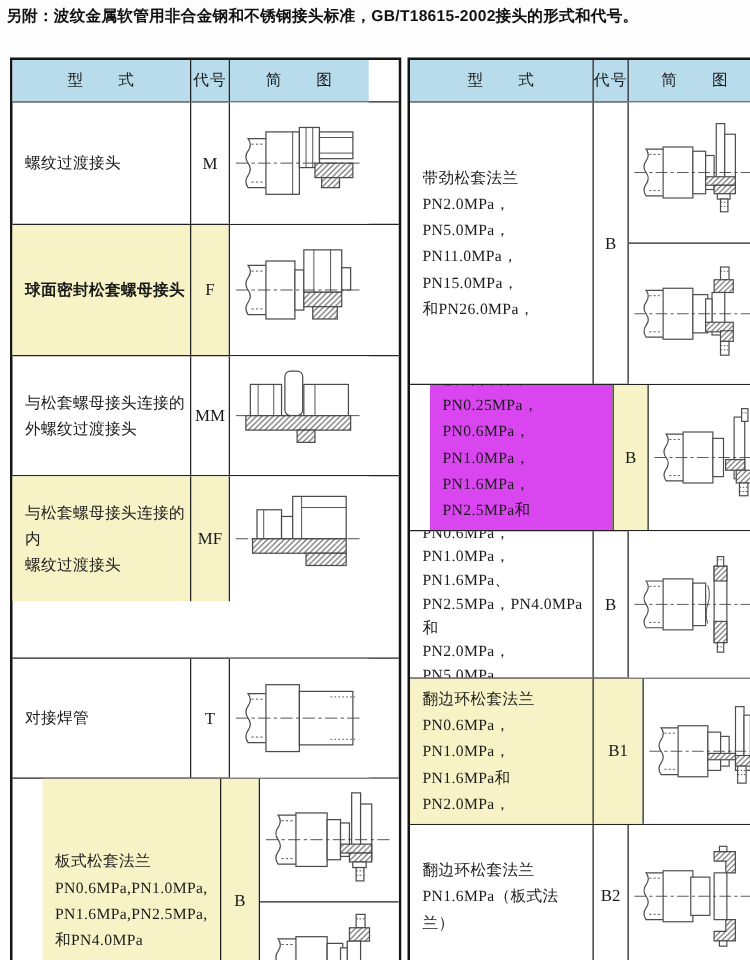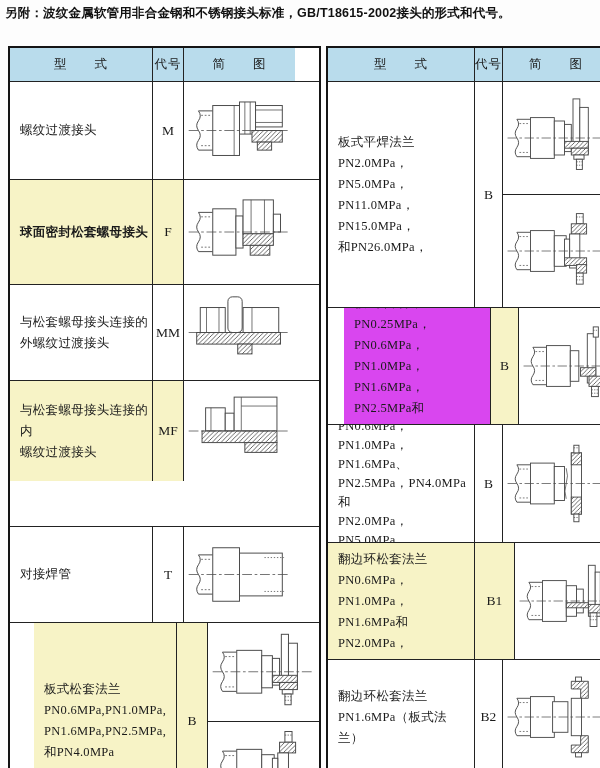--- a/index.html
+++ b/index.html
@@ -238,21 +238,21 @@
         </div>
       </div>
     <div class="tbl tbl-right" id="right-table">
         <div class="tr header-row" style="height: 33px;">
           <div class="td " style="width: 146px; background: rgb(185, 220, 236);">型　　式</div>
           <div class="td " style="width: 28px; background: rgb(185, 220, 236);">代号</div>
           <div class="td " style="width: 107px; background: rgb(185, 220, 236);">简　　图</div>
         </div>
         <div class="tr" style="height: 225px;">
           <div class="td type-cell" style="width: 146px;">
-            <div class="type-text" style="line-height: 21px;">板式平焊法兰
+            <div class="type-text" style="line-height: 21px;">带劲松套法兰
 PN2.0MPa，PN5.0MPa，
 PN11.0MPa，PN15.0MPa，
 和PN26.0MPa，</div>
           </div>
           <div class="td code-cell" style="width: 28px;">
             <span>B</span>
           </div>
           <div class="td diagram-cell" style="width: 107px;">
             <div class="diagram-sub">
               <svg viewBox="0 0 120 96" preserveAspectRatio="xMidYMid meet">

